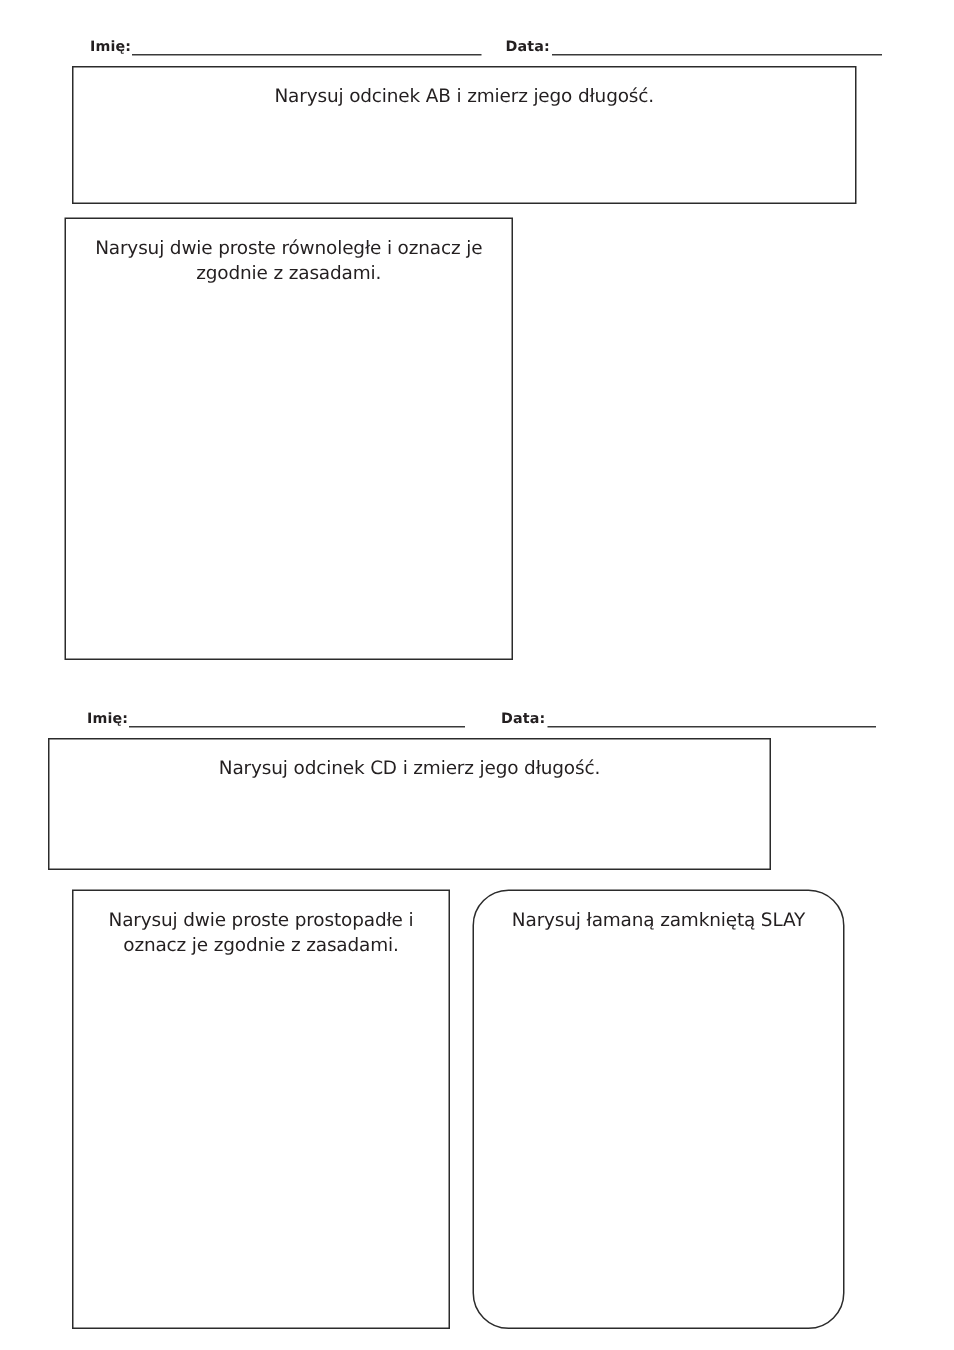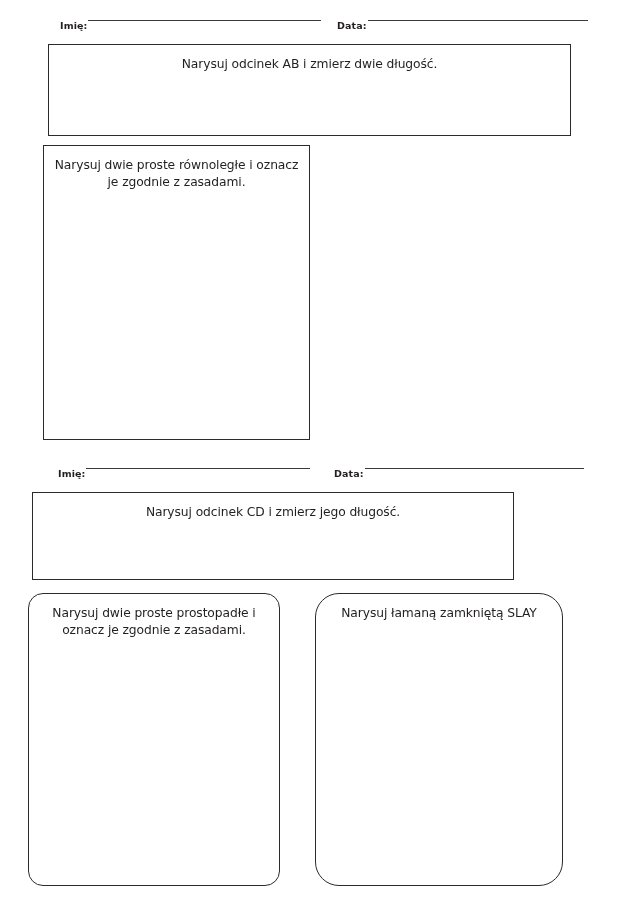--- a/index.html
+++ b/index.html
@@ -25,20 +25,21 @@
   }
 
   
   .meta-row {
     position: absolute;
     height: 18px;
   }
   .meta-field {
     position: absolute;
     display: flex;
+    align-items: flex-end;
     height: 18px;
   }
   .meta-label {
     font-family: "DejaVu Sans", sans-serif;
     font-size: 9.5px;
     font-weight: 700;
     letter-spacing: 0.1px;
     color: #231f20;
     white-space: nowrap;
     line-height: 12px;
@@ -85,44 +86,44 @@
       <span class="meta-label">Imię:</span>
       <span class="meta-rule" style="width:233px;"></span>
     </div>
     <div class="meta-field" style="left:337px; top:0;">
       <span class="meta-label">Data:</span>
       <span class="meta-rule" style="width:220px;"></span>
     </div>
   </div>
 
   <div class="task-box banner" style="left:48px; top:44px; width:523px; height:92px;">
-    <div class="task-text">Narysuj odcinek AB i zmierz dwie długość.</div>
+    <div class="task-text">Narysuj odcinek AB i zmierz jego długość.</div>
   </div>
 
-  <div class="task-box column" style="left:43px; top:145px; width:267px; height:295px;">
+  <div class="task-box column" style="left:43px; top:145px; width:299px; height:295px;">
     <div class="task-text">Narysuj dwie proste równoległe i oznacz je zgodnie z zasadami.</div>
   </div>
 
 
   <div class="meta-row" style="left:0; top:468px; width:636px;">
     <div class="meta-field" style="left:58px; top:0;">
       <span class="meta-label">Imię:</span>
       <span class="meta-rule" style="width:224px;"></span>
     </div>
     <div class="meta-field" style="left:334px; top:0;">
       <span class="meta-label">Data:</span>
       <span class="meta-rule" style="width:219px;"></span>
     </div>
   </div>
 
   <div class="task-box banner" style="left:32px; top:492px; width:482px; height:88px;">
     <div class="task-text">Narysuj odcinek CD i zmierz jego długość.</div>
   </div>
 
-  <div class="task-box column" style="left:28px; top:593px; width:252px; height:293px;border-radius:15px;">
+  <div class="task-box column" style="left:48px; top:593px; width:252px; height:293px;">
     <div class="task-text">Narysuj dwie proste prostopadłe i oznacz je zgodnie z zasadami.</div>
   </div>
 
   <div class="task-box column" style="left:315px; top:593px; width:248px; height:293px;border-radius:24px;">
     <div class="task-text">Narysuj łamaną zamkniętą SLAY</div>
   </div>
 
 </div>
 
 </body></html>

